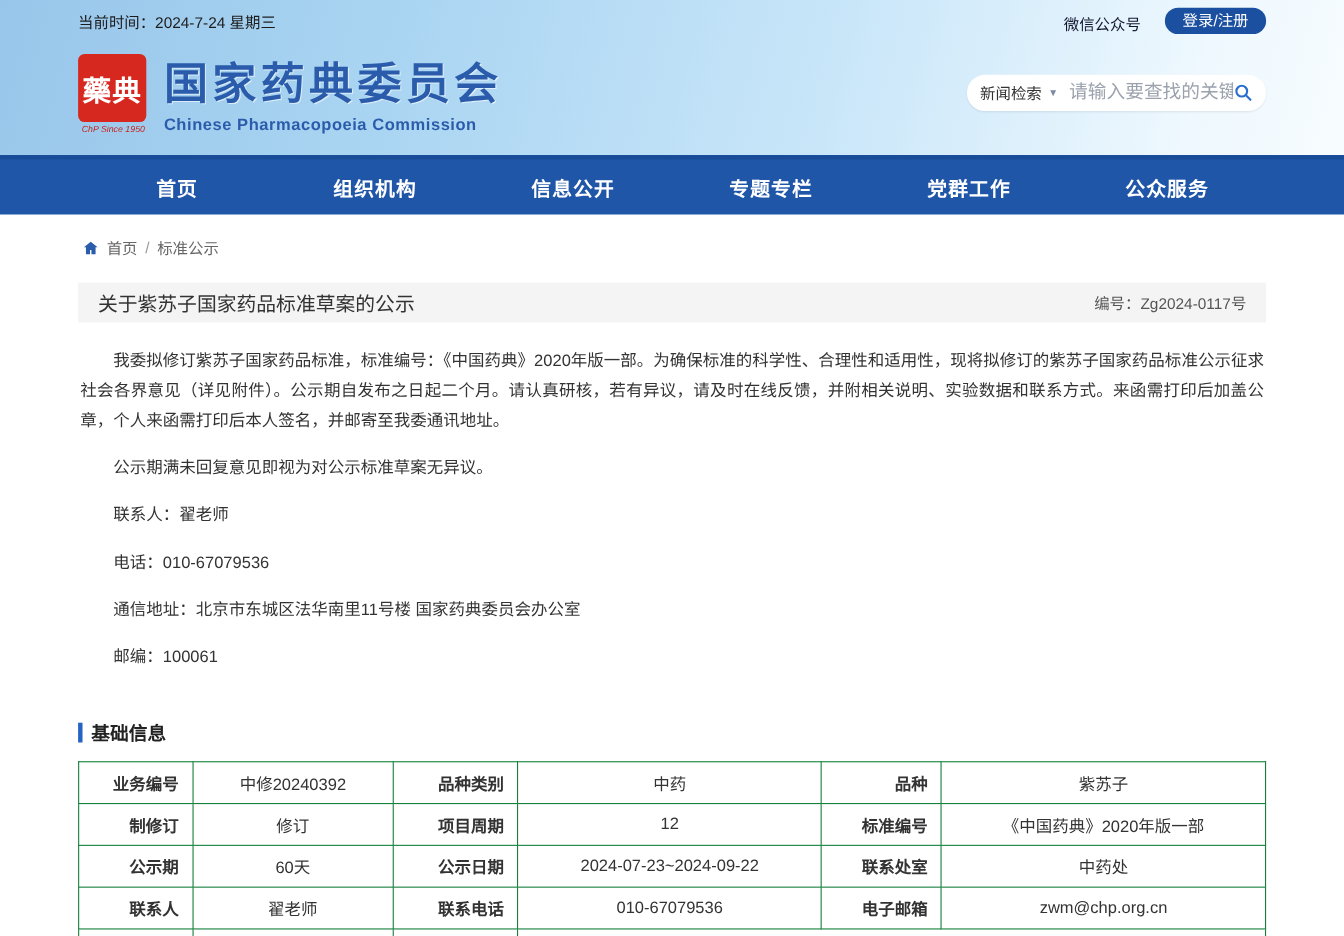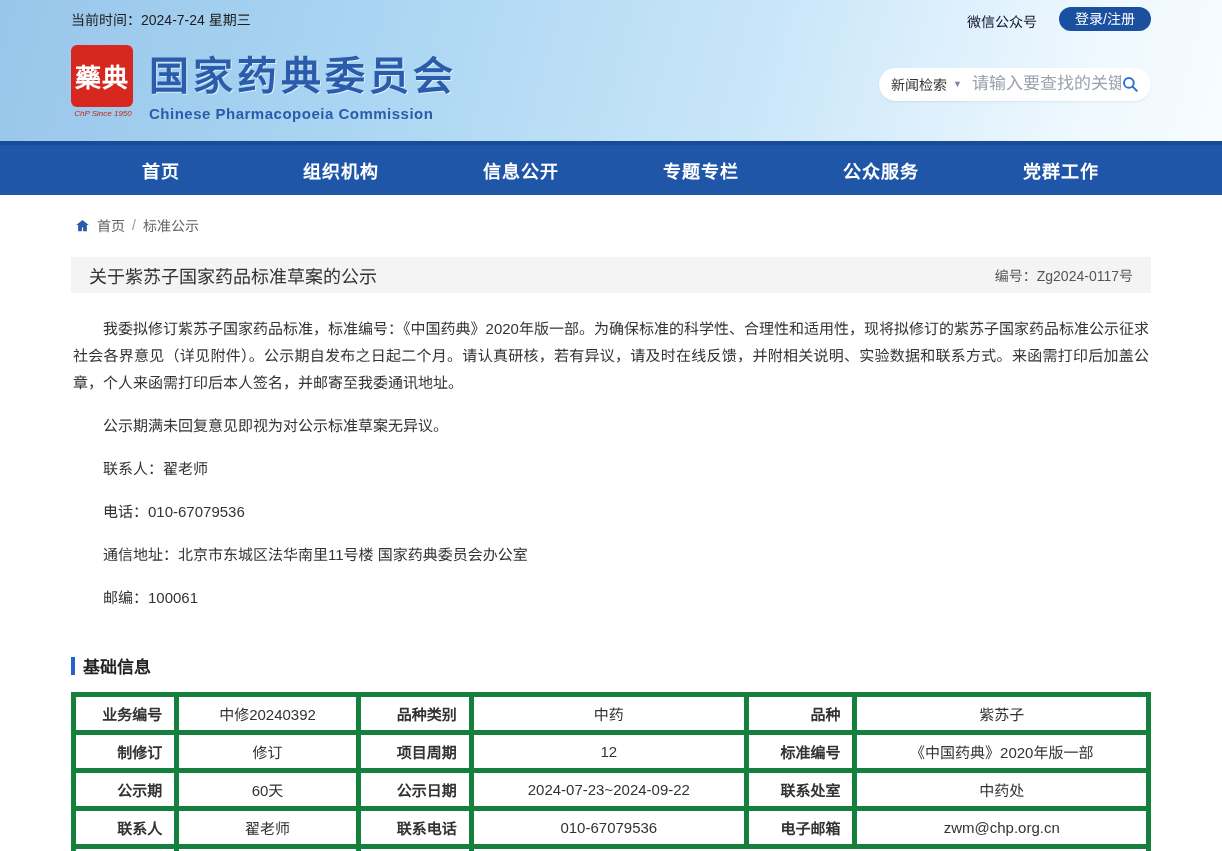--- a/index.html
+++ b/index.html
@@ -19,21 +19,21 @@
   .topbar { height:30px; display:flex; align-items:center; justify-content:space-between; padding-top:8px; }
   .topbar-left { font-size:14px; color:#1c1c1c; }
   .topbar-right { display:flex; align-items:flex-end; gap:22px; }
   .wechat-link { font-size:14px; color:#11142e; cursor:pointer; }
   .login-btn {
     background:#1b4f9f; color:#fff; font-size:14px; border:none; cursor:pointer;
     padding:5px 16px; border-radius:15px; line-height:1;
   }
 
   .header-main { display:flex; align-items:center; justify-content:space-between; height:102px; }
-  .brand { display:flex; align-items:center; gap:14px; }
+  .brand { display:flex; align-items:flex-end; gap:14px; }
   .seal { width:64px; text-align:center; }
   .seal-box {
     width:62px; height:62px; background:#d6281e; border-radius:6px;
     display:flex; align-items:center; justify-content:center;
     color:#fff; font-family:"Liberation Serif","DejaVu Serif",serif;
     font-size:26px; font-weight:bold; letter-spacing:1px;
   }
   .seal-caption { font-size:8px; color:#c3251c; font-style:italic; margin-top:2px; white-space:nowrap; }
   .brand-text { padding-top:4px; }
   .brand-title {
@@ -85,21 +85,21 @@
   .para { text-indent:2em; text-align:justify; margin-bottom:16px; }
   .line { text-indent:2em; margin-bottom:16px; }
 
   
   .section-head { display:flex; align-items:center; gap:8px; margin:16px 0 14px; }
   .section-bar { width:4px; height:18px; background:#2563c4; }
   .section-title { font-size:17px; font-weight:bold; color:#222; }
 
   table.info { width:100%; border-collapse:collapse; table-layout:fixed; }
   table.info td {
-    border:5px solid #15803d; height:38px; font-size:15px; color:#333;
+    border:1px solid #15803d; height:38px; font-size:15px; color:#333;
     padding:4px 12px; background:#fff; overflow:hidden; white-space:nowrap;
   }
   td.lbl { font-weight:bold; text-align:right; color:#222; }
   td.val { text-align:center; }
 </style>
 </head>
 <body>
 
 <div class="header-wrap">
   <div class="container topbar">
@@ -137,22 +137,22 @@
     </div>
   </div>
 </div>
 
 <div class="nav">
   <div class="container nav-inner">
     <a class="nav-item">首页</a>
     <a class="nav-item">组织机构</a>
     <a class="nav-item">信息公开</a>
     <a class="nav-item">专题专栏</a>
+    <a class="nav-item">党群工作</a>
     <a class="nav-item">公众服务</a>
-    <a class="nav-item">党群工作</a>
   </div>
 </div>
 
 <div class="container">
 
   <div class="breadcrumb">
     <svg width="15" height="15" viewBox="0 0 24 24" fill="#2a5caa">
       <path d="M12 3 2 11h3v10h6v-6h2v6h6V11h3L12 3z"></path>
     </svg>
     <a>首页</a>

